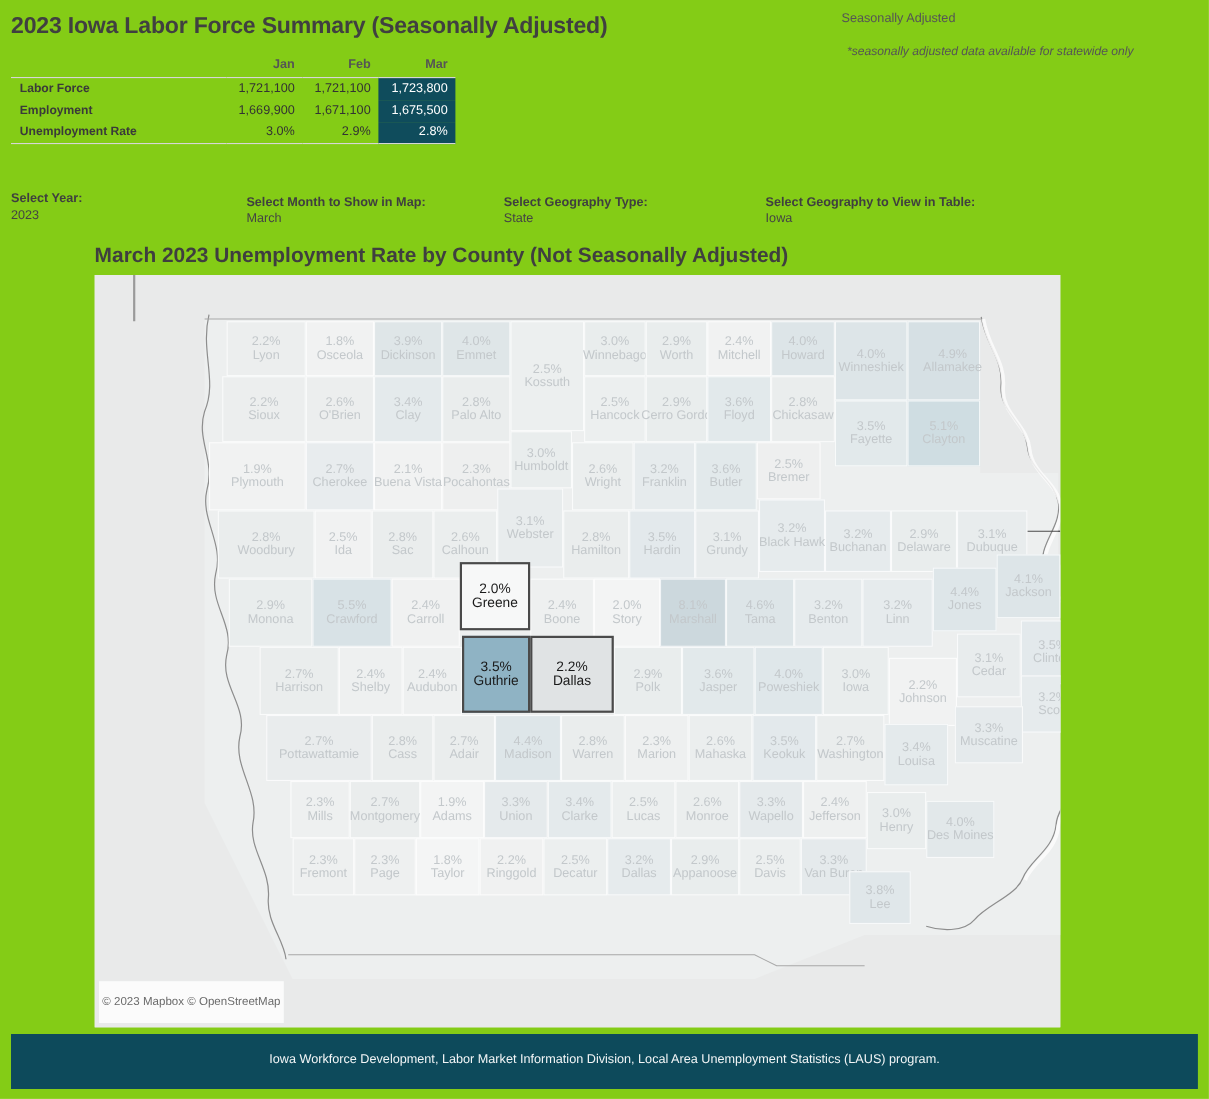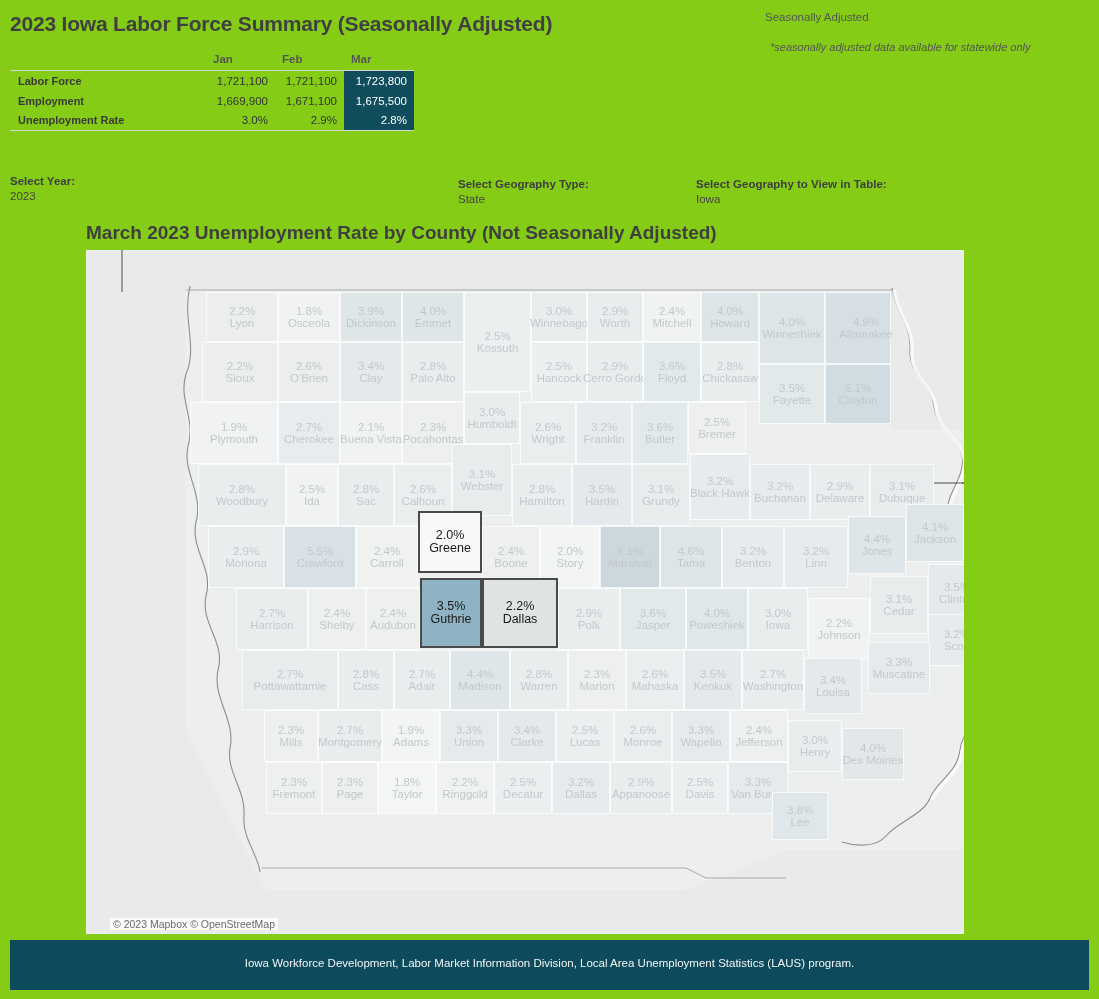--- a/index.html
+++ b/index.html
@@ -29,21 +29,21 @@
   }
 
   
   .summary-table {
     position: absolute; left: 10px; top: 52px;
     width: 404px; border-collapse: collapse;
     font-size: 11.5px; color: #333;
   }
   .summary-table th.rowhead-blank { width: 196px; }
   .summary-table th.colhead {
-    width: 69px; text-align: left; font-weight: 700;
+    width: 69px; text-align: right; font-weight: 700;
     color: #555; padding: 1px 7px 5px 7px; font-size: 11.5px;
   }
   .summary-table th.colhead.last { width: 70px; }
   .summary-table tbody tr { height: 20px; }
   .summary-table td.rowlabel {
     text-align: left; font-weight: 700; color: #3a3a3a;
     padding-left: 8px; font-size: 11px;
   }
   .summary-table td.val {
     text-align: right; padding-right: 7px; color: #333; font-size: 11.5px;
@@ -92,21 +92,21 @@
     border: 2px solid #4a4a4a;
     color: #1a1a1a;
     z-index: 40;
     font-size: 12.5px;
     box-shadow: 0 0 0 0 rgba(0,0,0,0);
   }
   .attrib {
     position: absolute; left: 4px; bottom: 4px;
     font-size: 10.5px; color: #6b6b6b;
     background: rgba(255,255,255,0.8);
-    padding: 0 3px; white-space: nowrap; z-index: 60; margin-left: 20px;
+    padding: 13px 3px; white-space: nowrap; z-index: 60;
   }
 
   
   #footer {
     position: absolute; left: 10px; top: 940px;
     width: 1079px; height: 50px;
     background: #0d4a5b;
   }
   #footer .ftext {
     position: absolute; left: 0; right: 0; top: 17px;
@@ -150,20 +150,24 @@
           <td class="val">2.9%</td>
           <td class="val hl" style="background: rgb(15, 76, 92);">2.8%</td>
         </tr>
       </tbody>
   </table>
 
   <div class="filter" id="filter-year">
     <div class="flabel">Select Year:</div>
     <div class="fvalue">2023</div>
   </div>
+  <div class="filter" id="filter-month">
+    <div class="flabel">Select Month to Show in Map:</div>
+    <div class="fvalue">March</div>
+  </div>
   <div class="filter" id="filter-geotype">
     <div class="flabel">Select Geography Type:</div>
     <div class="fvalue">State</div>
   </div>
   <div class="filter" id="filter-geoview">
     <div class="flabel">Select Geography to View in Table:</div>
     <div class="fvalue">Iowa</div>
   </div>
 
   <div class="map-title">March 2023 Unemployment Rate by County (Not Seasonally Adjusted)</div>

